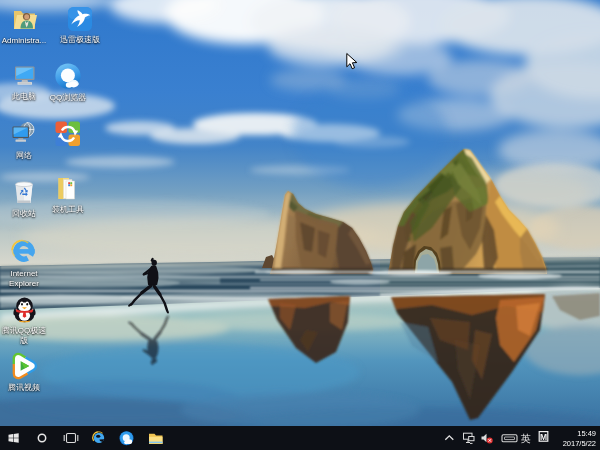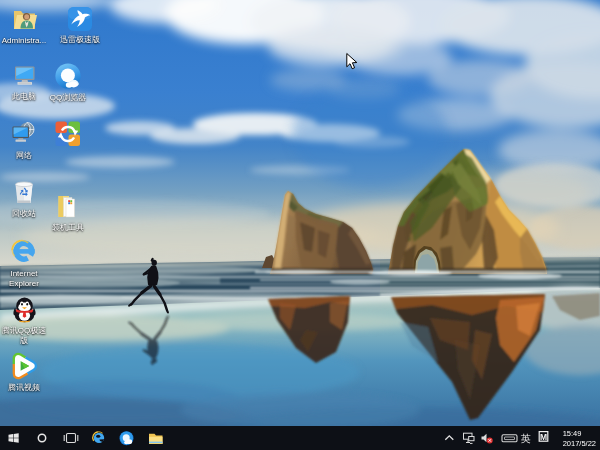--- a/index.html
+++ b/index.html
@@ -3,21 +3,21 @@
 <meta charset="utf-8">
 <style>
 html,body{margin:0;padding:0;width:600px;height:450px;overflow:hidden;background:#3a80c8;}
 #desk{position:absolute;left:0;top:0;width:512px;height:450px;font-family:"Liberation Sans",sans-serif;}
 #wall{position:absolute;left:0;top:0;}
 .di{position:absolute;width:76px;text-align:center;color:#fff;font-size:8px;line-height:10px;
   text-shadow:0 1px 2px rgba(0,0,0,.9),0 0 2px rgba(0,0,0,.7);}
 .di svg{display:block;margin:0 auto;}
 .di .lb{margin-top:3px;letter-spacing:0px;}
 #taskbar{position:absolute;left:0;top:426px;width:600px;height:24px;background:#0d1016;}
-#clock{position:absolute;right:4px;top:0px;height:24px;color:#fff;font-size:7.5px;text-align:left;line-height:9.5px;padding-top:3px;box-sizing:border-box;}
+#clock{position:absolute;right:4px;top:0px;height:24px;color:#fff;font-size:7.5px;text-align:right;line-height:9.5px;padding-top:3px;box-sizing:border-box;}
 </style>
 </head>
 <body>
 <div id="desk">
 <svg id="wall" width="600" height="450" viewBox="0 0 600 450" xmlns="http://www.w3.org/2000/svg">
 <defs>
 <linearGradient id="sky" x1="0" y1="0" x2="0" y2="1">
   <stop offset="0" stop-color="#2f78cc"></stop>
   <stop offset="0.35" stop-color="#3a80d0"></stop>
   <stop offset="0.55" stop-color="#4384c8"></stop>
@@ -306,21 +306,21 @@
 <path d="M6.5,24 L19.5,24 L19.2,21.5 L6.8,21.5 Z" fill="#c2c7cc"></path>
 <ellipse cx="13" cy="5.3" rx="8.5" ry="2.3" fill="#f7f9fa" stroke="#c8cdd2" stroke-width="0.8"></ellipse>
 <g fill="#3477d4">
 <path d="M12.8,9.2 L14.8,12.2 L13.6,12.9 L16.4,13.6 L16.9,10.9 L15.8,11.5 L13.9,8.6 Z"></path>
 <path d="M9.3,15.9 L11.2,12.9 L12.3,13.6 L12.2,10.8 L9.5,11.3 L10.6,12 L8.8,15 Z"></path>
 <path d="M11.2,14.6 L14.7,14.6 L14.7,13.3 L16.8,15.2 L14.8,17.2 L14.7,15.9 L11.3,15.9 Z"></path>
 </g>
 </svg>
 <div class="lb">回收站</div>
 </div>
-<div class="di" style="left:30px;top:193px;">
+<div class="di" style="left:30px;top:175px;">
 <svg width="26" height="27" viewBox="0 0 26 27">
 <path d="M3.5,3 L14,3 L14,24 L3.5,24 Z" fill="#f3d97c"></path>
 <path d="M3.5,3 L8,3 L8,24 L3.5,24 Z" fill="#eccb5f"></path>
 <path d="M8.5,4.5 L17,4.5 L17,23.5 L8.5,23.5 Z" fill="#fbfbf9" stroke="#d8d4c8" stroke-width="0.5"></path>
 <path d="M11,6 L19.5,6 L19.5,24 L11,24 Z" fill="#fffffe" stroke="#d8d4c8" stroke-width="0.5"></path>
 <g transform="translate(15.2,9.2)">
 <rect x="-2" y="-2" width="1.9" height="1.9" fill="#e5483f"></rect>
 <rect x="0.1" y="-2" width="1.9" height="1.9" fill="#6cbf3e"></rect>
 <rect x="-2" y="0.1" width="1.9" height="1.9" fill="#3e7fd6"></rect>
 <rect x="0.1" y="0.1" width="1.9" height="1.9" fill="#f0a02e"></rect>

